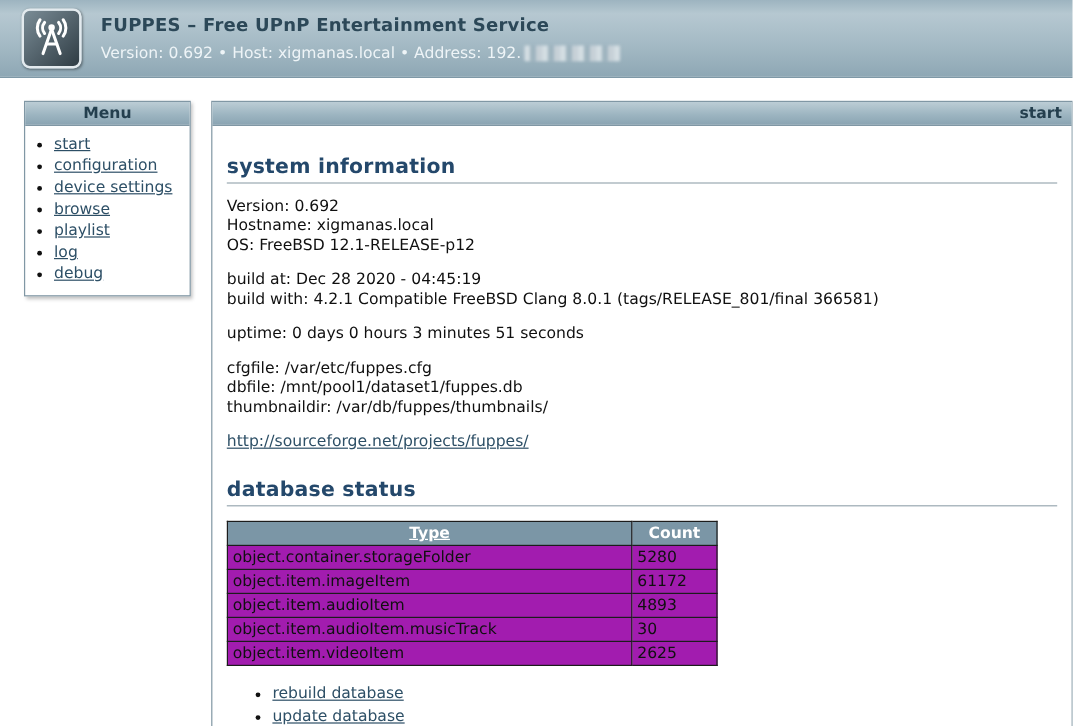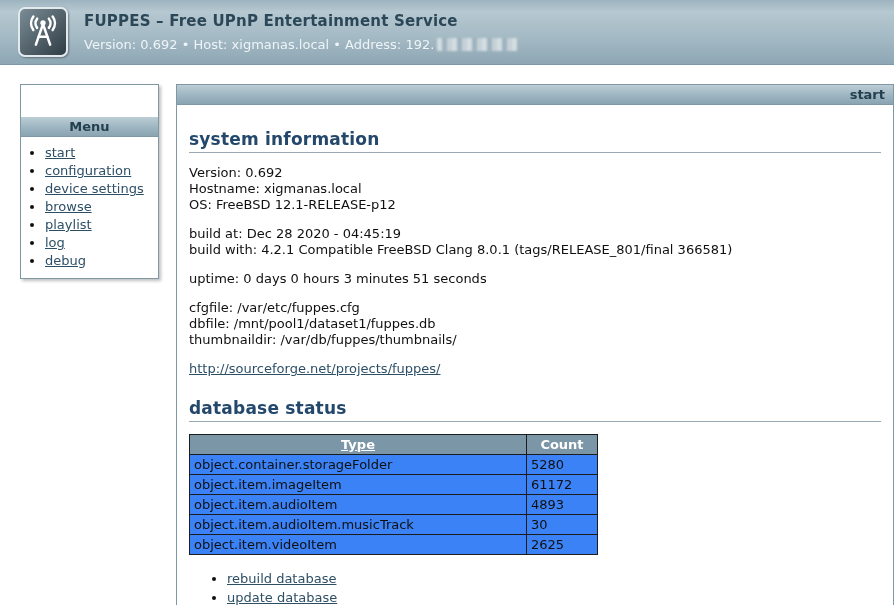--- a/index.html
+++ b/index.html
@@ -36,21 +36,21 @@
     height:20px; box-sizing:border-box;
     background:linear-gradient(180deg,#bccdd5 0%,#9db5c1 55%,#8aa4b2 100%);
     border-bottom:1px solid #8097a4;
     color:#243f4e; font-size:13px; font-weight:bold;
     display:flex; align-items:center;
   }
   .menu-panel {
     position:absolute; left:20px; top:84px; width:137px; background:#fff;
     border:1px solid #8097a4; box-shadow:2px 2px 3px rgba(0,0,0,.25);
   }
-  .menu-panel .panel-header { justify-content:center;margin-top:32px; }
+  .menu-panel .panel-header { justify-content:center; }
   .menu-list { margin:8px 0 10px 0; padding:0 0 0 24px; }
   .menu-list li { font-size:13px; margin:3px 0; color:#111; }
   a.lnk { color:#2d4f66; text-decoration:underline; cursor:pointer; }
 
   .content-panel {
     position:absolute; left:176px; top:84px; width:718px; height:522px;
     box-sizing:border-box; background:#fff; border:1px solid #8097a4;
   }
   .content-panel .panel-header { justify-content:flex-end; padding-right:8px; }
   .content-body { padding:2px 12px 0 12px; }
@@ -64,21 +64,21 @@
   .info-line { font-size:13px; line-height:16px; color:#101010; }
   .gap { height:13px; }
   .link-line { margin-top:13px; font-size:13px; }
 
   table.db-table { border-collapse:collapse; margin-top:6px; font-size:13px; }
   table.db-table th {
     background:#7b96a6; color:#fff; font-weight:bold; text-align:center;
     border:1px solid #1c1c1c; padding:2px 4px;
   }
   table.db-table td {
-    border:1px solid #1c1c1c; padding:2px 4px; background:#3b82f6; color:#101010;
+    border:1px solid #1c1c1c; padding:2px 4px; background:#a21caf; color:#101010;
   }
   .col-type { width:328px;text-decoration:underline; }
   .col-count { width:62px; }
 
   .actions-list { margin:16px 0 0 14px; padding:0 0 0 24px; }
   .actions-list li { font-size:13px; margin:4px 0; color:#111; }
 </style>
 </head>
 <body>
 

